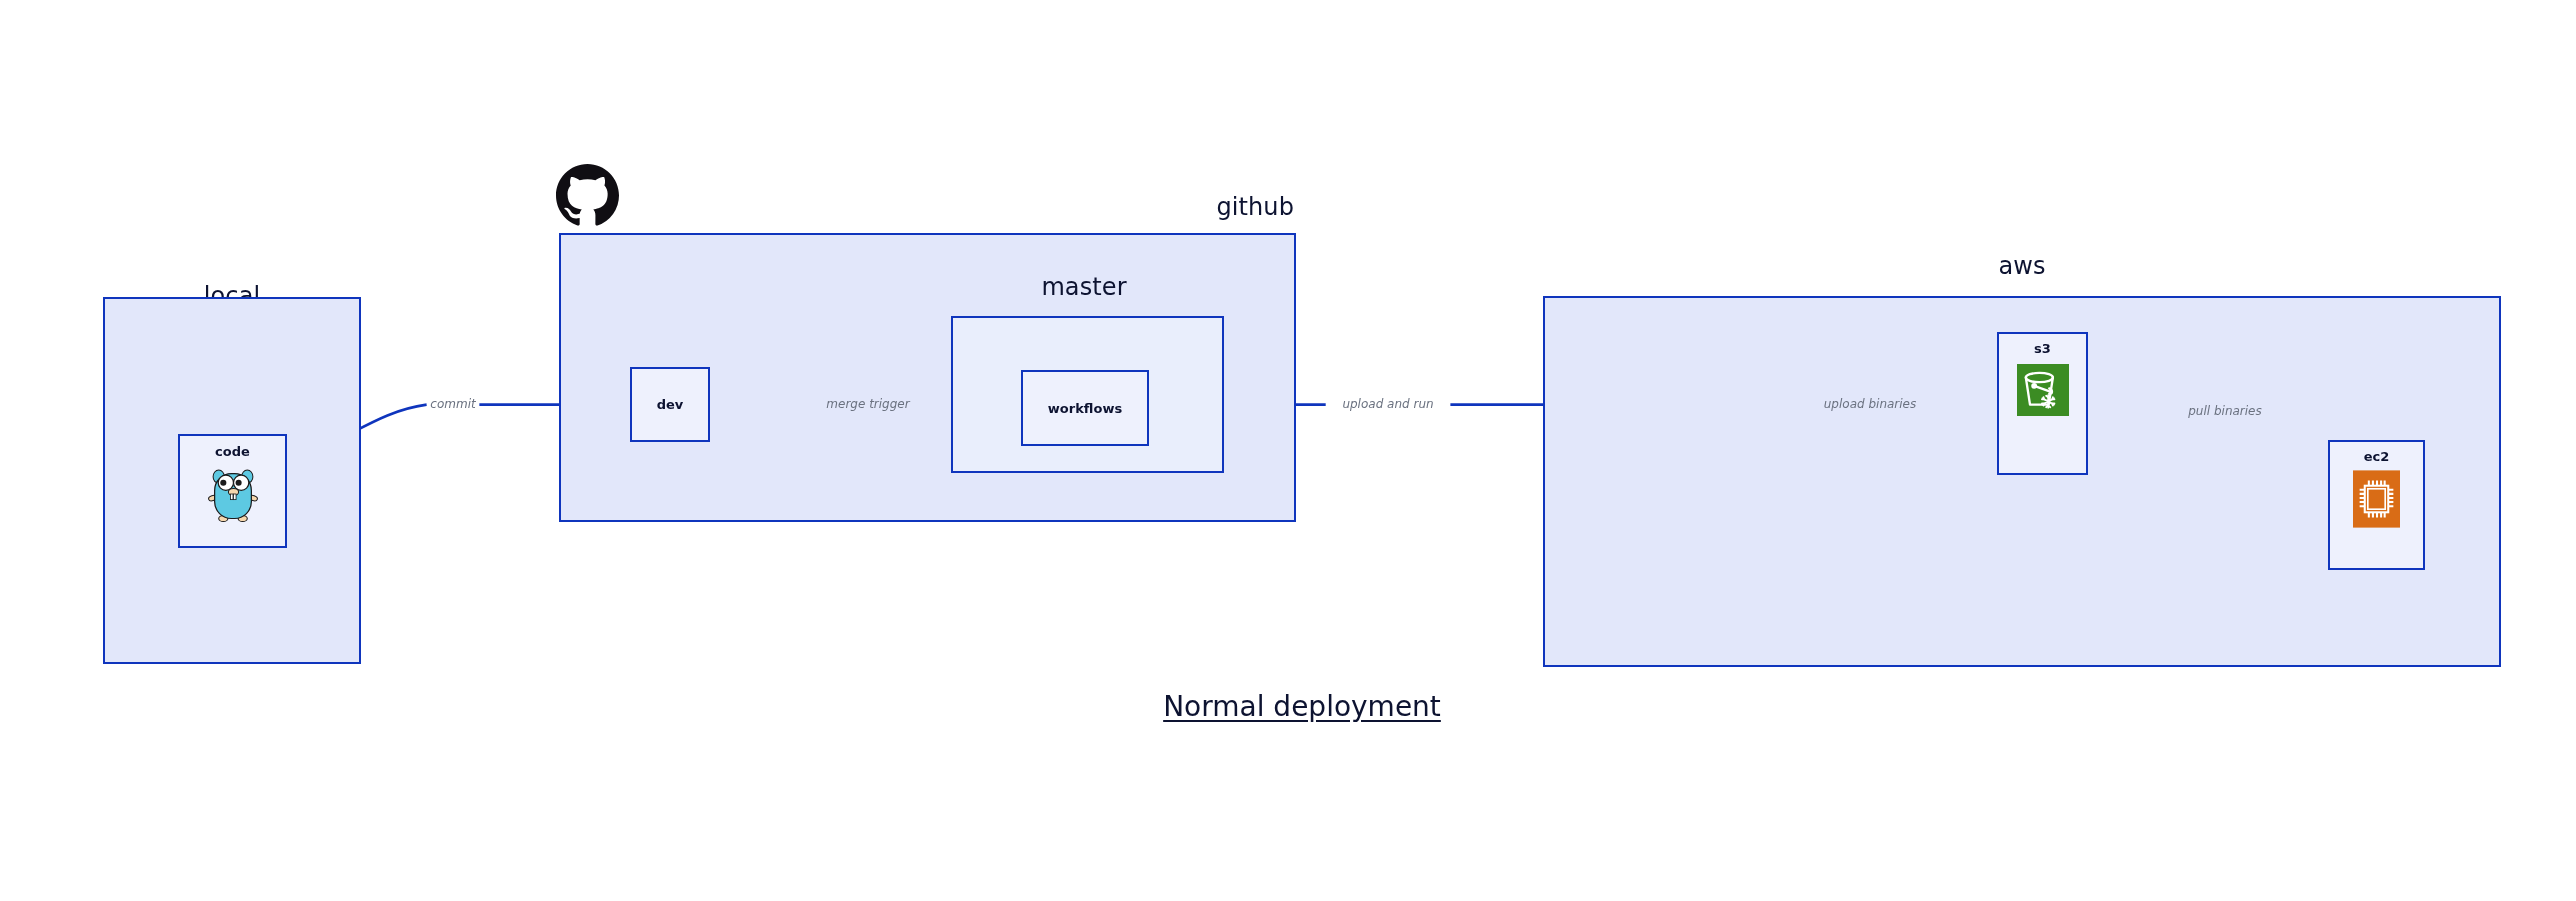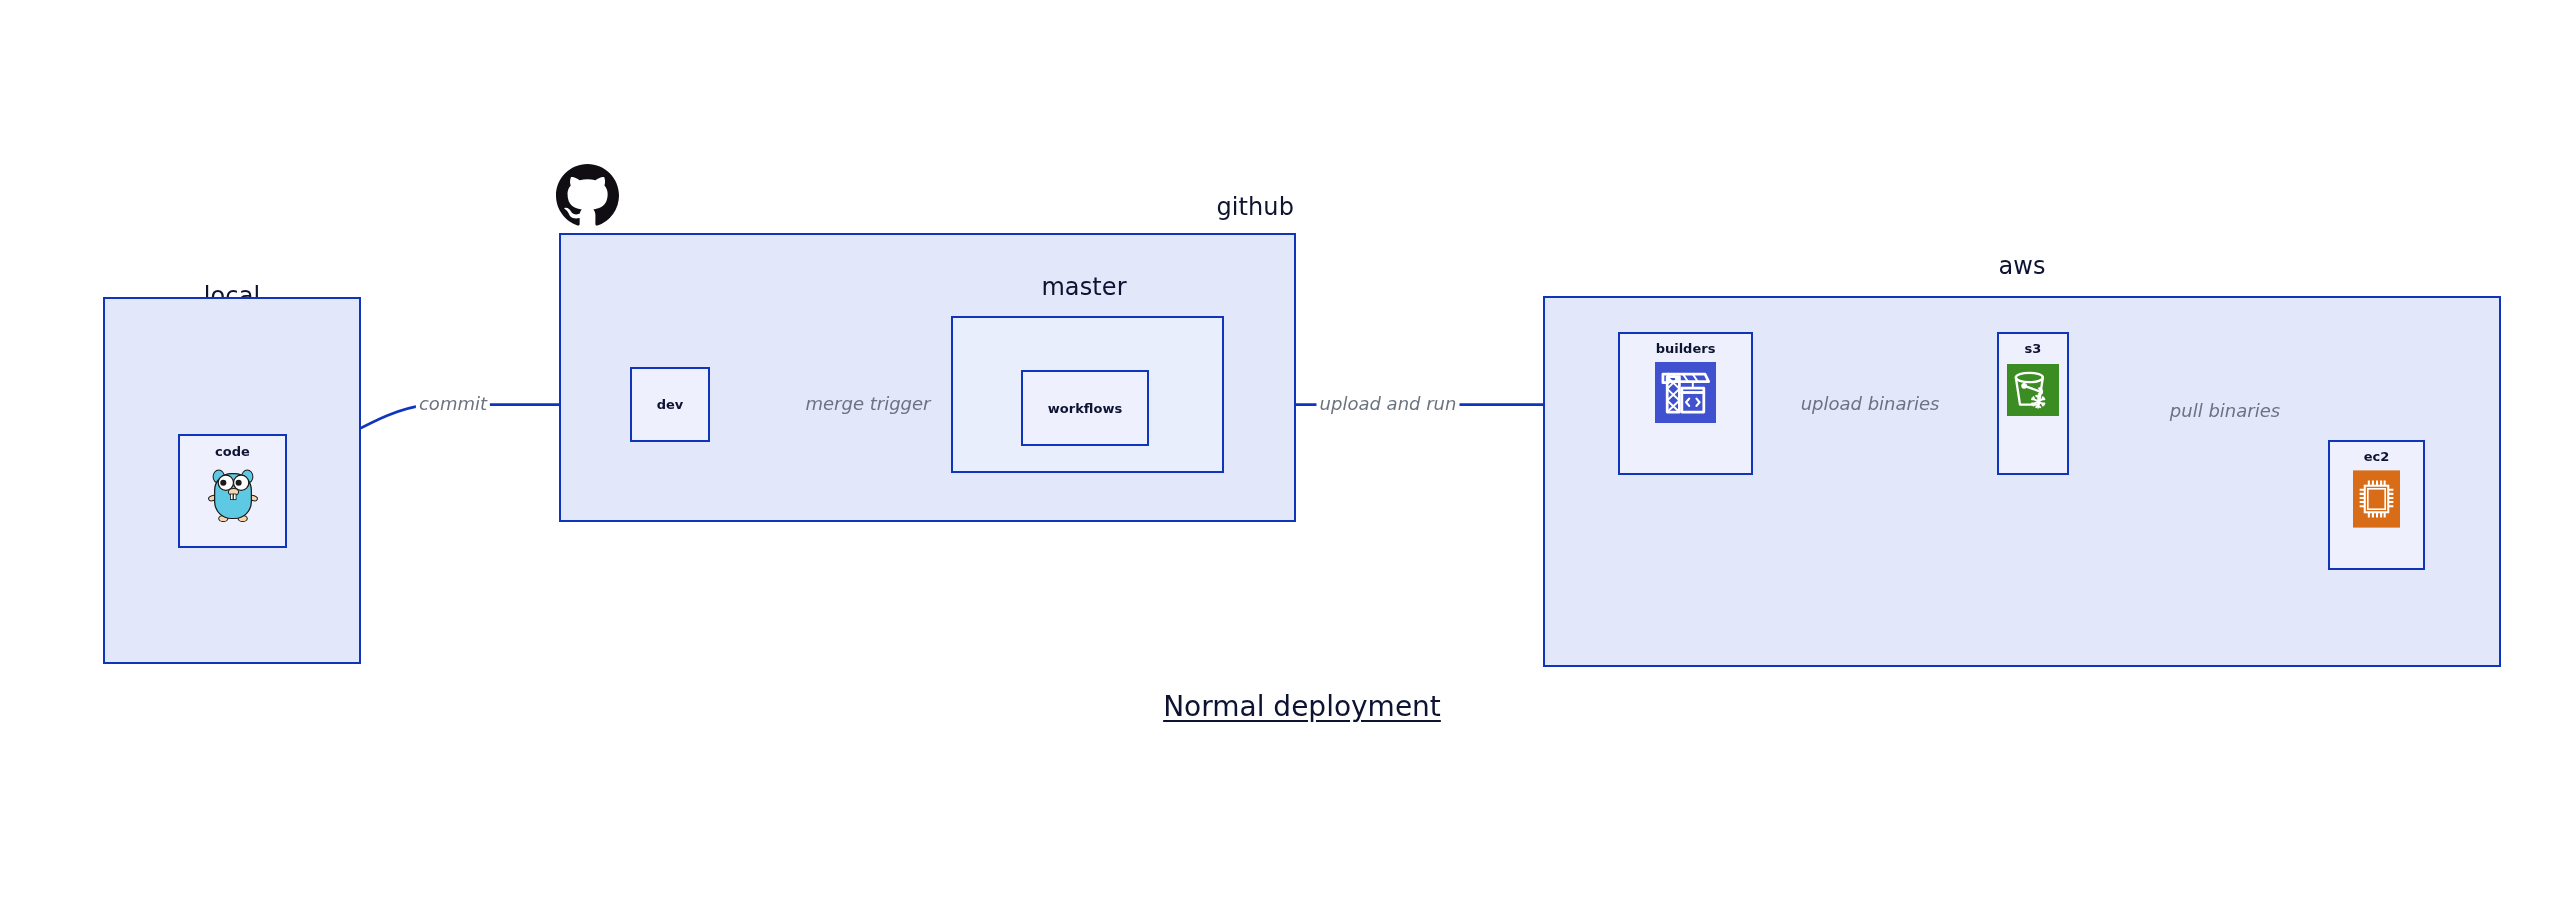--- a/index.html
+++ b/index.html
@@ -65,21 +65,21 @@
   .node-icon {
     display: flex;
     align-items: center;
     justify-content: center;
   }
 
   
   .edge-label {
     position: absolute;
     color: #6b7280;
-    font-size: 18px;
+    font-size: 12px;
     font-style: italic;
     font-family: "DejaVu Sans", sans-serif;
     white-space: nowrap;
     background: #ffffff;
     padding: 0 3.1px;
     transform: translate(-50%, -50%);
     line-height: 1;
   }
   .edge-label.on-group { background: #e2e7fa; }
 
@@ -193,48 +193,22 @@
   </div>
 
   <div class="node" style="left:1021px; top:370px; width:128px; height:76px; justify-content:center;">
     <div class="node-title">workflows</div>
   </div>
 
   <div class="group-label center" style="left:2022px; top:252px;">aws</div>
 
   <div class="group" style="left:1543px; top:296px; width:958px; height:371px;"></div>
 
-  <div class="node" style="left:1618px; top:332px; width:135px; height:143px; padding-top:8.2px;">
-    <div class="node-title">builders</div>
-    <div class="node-icon" style="margin-top:7.2px;">
-      <svg width="61" height="61" viewBox="0 0 100 100" xmlns="http://www.w3.org/2000/svg">
-        <rect x="0" y="0" width="100" height="100" fill="#3f51cf"></rect>
-        <g fill="none" stroke="#ffffff" stroke-width="4.5" stroke-linejoin="round">
-
-          <rect x="20" y="24" width="20" height="58"></rect>
-
-          <path d="M20 24 L40 44 M40 24 L20 44 M20 44 L40 63 M40 44 L20 63 M20 63 L40 82 M40 63 L20 82" stroke-width="3.2"></path>
-
-          <rect x="13" y="20" width="9" height="14"></rect>
-
-          <path d="M22 20 L82 20 L88 32 L22 32 Z"></path>
-          <path d="M30 20 L38 32 M46 20 L54 32 M62 20 L70 32" stroke-width="3.2"></path>
-
-          <path d="M62 32 L62 43" stroke-width="3.2"></path>
-
-          <path d="M44 43 L80 43 L80 50 L44 50 Z"></path>
-          <rect x="44" y="50" width="36" height="32"></rect>
-
-          <path d="M56 60 L51 66 L56 72 M68 60 L73 66 L68 72" stroke-width="3.6" stroke-linecap="round"></path>
-        </g>
-      </svg>
-    </div>
-  </div>
-
-  <div class="node" style="left:1997px; top:332px; width:72px; height:143px; padding-top:8.2px;">
+
+  <div class="node" style="left:1997px; top:332px; width:91px; height:143px; padding-top:8.2px;">
     <div class="node-title">s3</div>
     <div class="node-icon" style="margin-top:9.3px;">
       <svg width="52" height="52" viewBox="0 0 100 100" xmlns="http://www.w3.org/2000/svg">
         <rect x="0" y="0" width="100" height="100" fill="#3b8c23"></rect>
         <g fill="none" stroke="#ffffff" stroke-width="4.5" stroke-linecap="round" stroke-linejoin="round">
 
           <path d="M17 26 L25 78 L61 78 L69 26"></path>
 
           <ellipse cx="43" cy="26" rx="26" ry="9"></ellipse>
 

